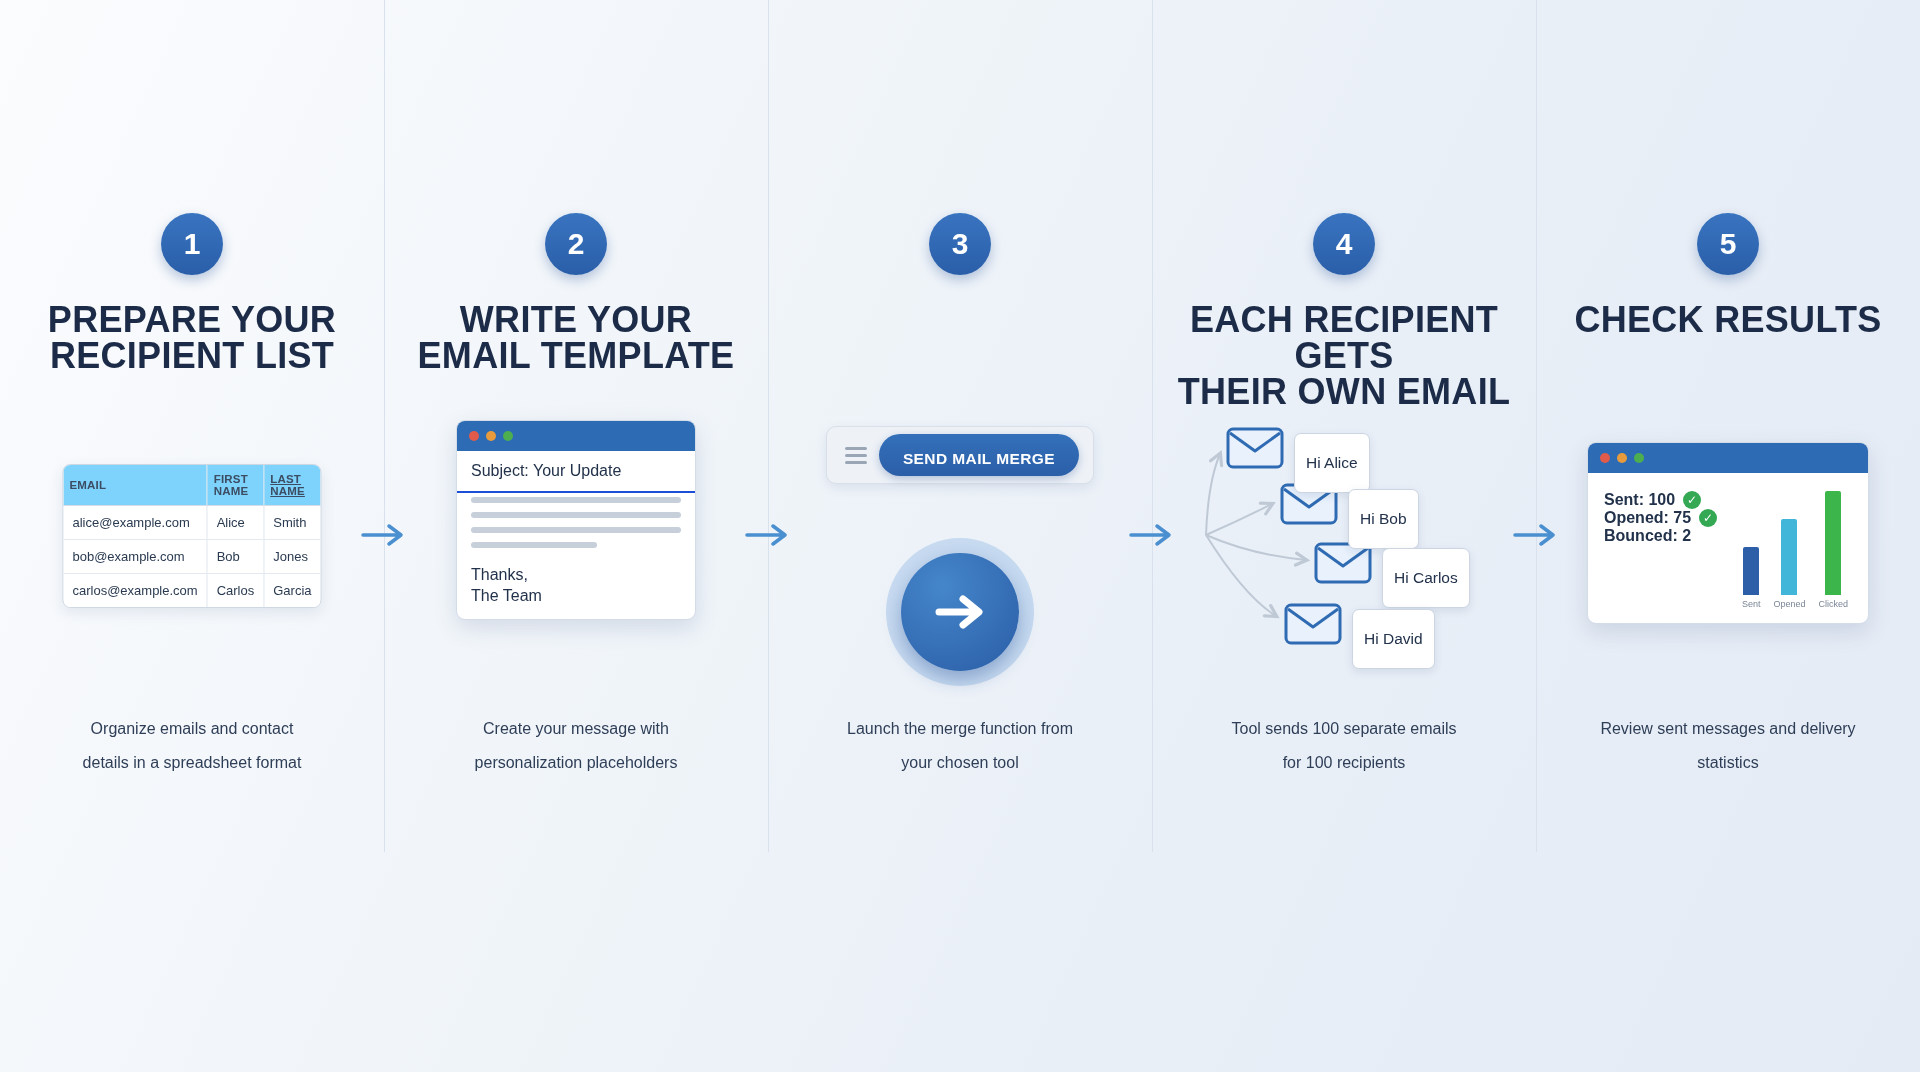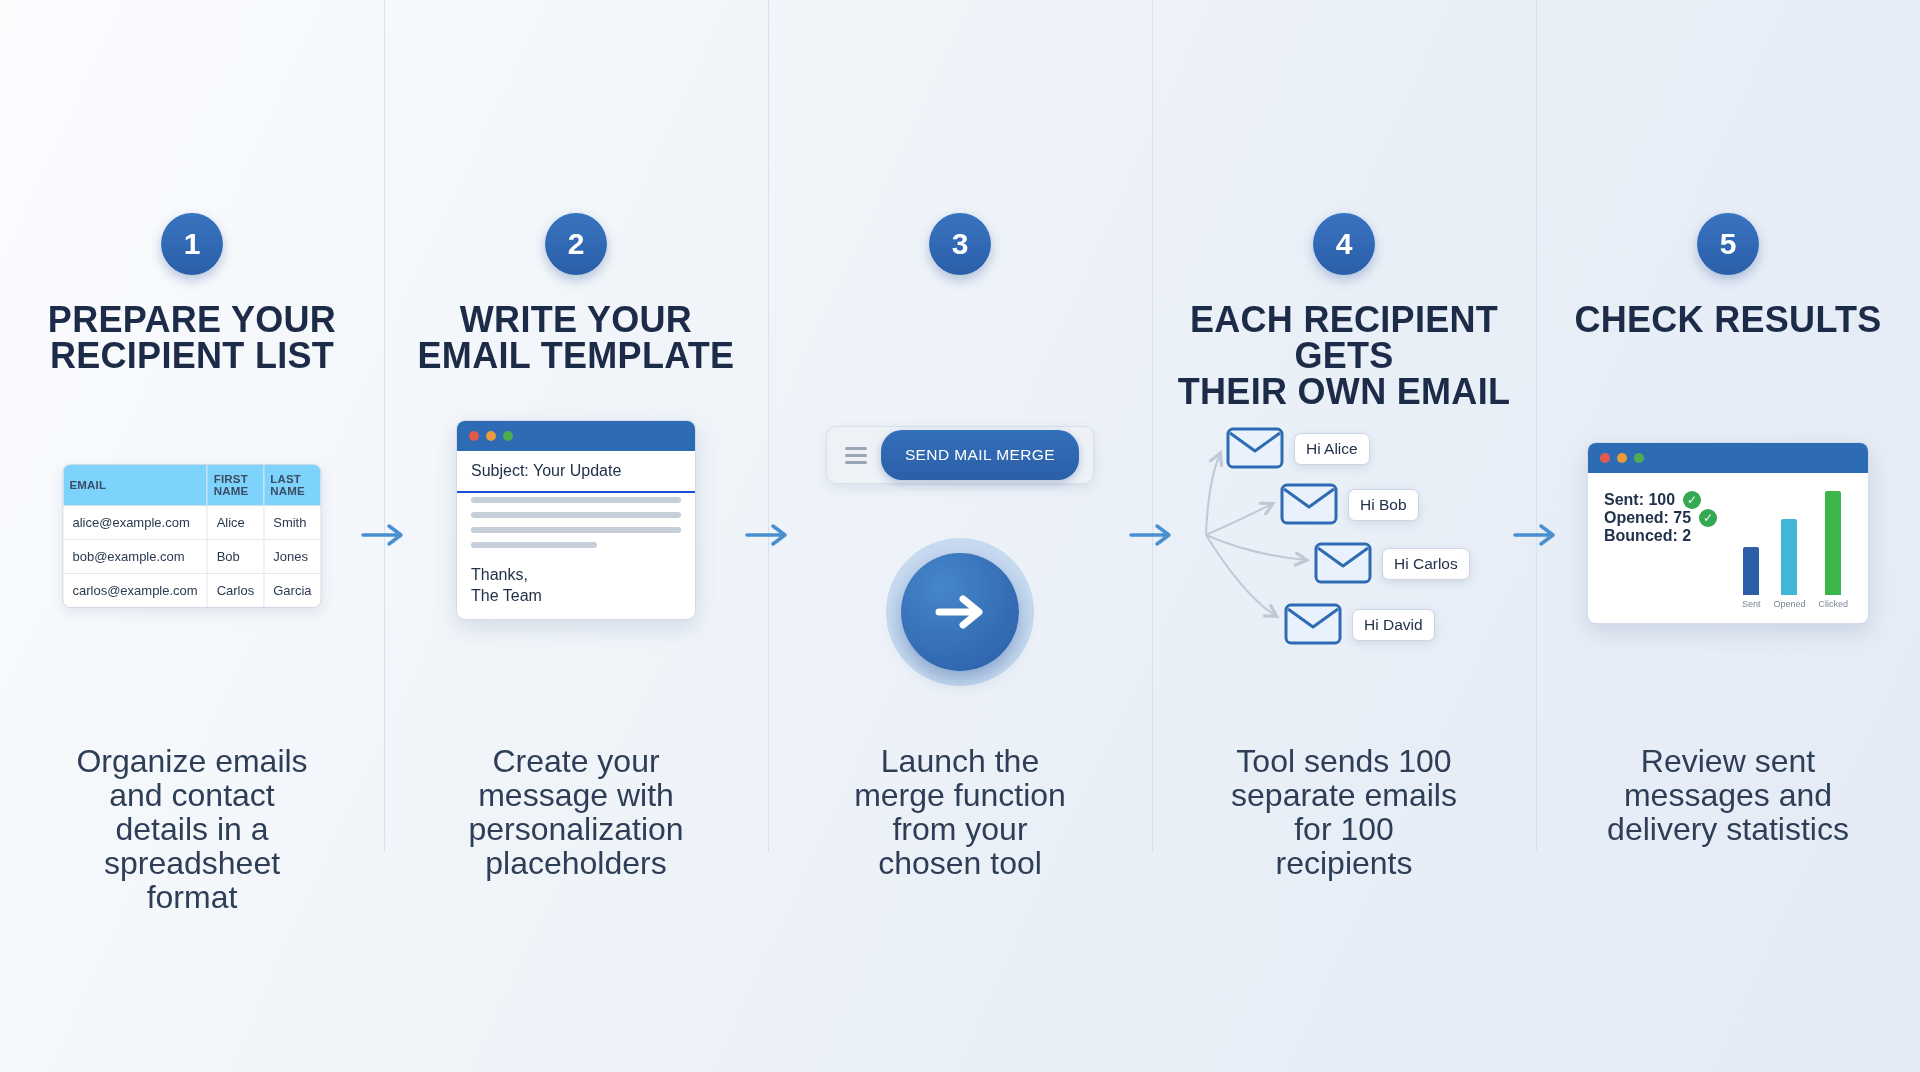--- a/index.html
+++ b/index.html
@@ -22,38 +22,38 @@
     color:#fff; font-size:30px; font-weight:700;
     display:flex; align-items:center; justify-content:center;
     box-shadow:0 5px 12px rgba(35,80,150,.30); }
 
   .title { position:absolute; top:302px; width:100%; text-align:center;
     color:#1c2b47; font-size:36px; font-weight:700; line-height:36px; letter-spacing:.3px; }
   .title .tl { display:block; }
 
   .graphic { position:absolute; top:420px; left:0; width:384px; height:262px; }
 
-  .caption { position:absolute; top:744px; width:100%; text-align:center;
-    color:#2e3e57; font-size:32px; line-height:34px; }
+  .caption { position:absolute; top:712px; width:100%; text-align:center;
+    color:#2e3e57; font-size:16px; line-height:34px; }
   .caption .cap-inner { display:inline-block; max-width:232px; }
   .caption.wide .cap-inner { max-width:284px; }
 
   
   .recipient-table { position:absolute; left:50%; top:44px; transform:translateX(-50%);
     border-collapse:separate; border-spacing:0; background:#fff;
     border:1px solid #cfd7e2; border-radius:8px; overflow:hidden;
     box-shadow:0 5px 14px rgba(40,70,120,.10); font-size:13px; color:#2a3a50; }
   .recipient-table th { background:#7dd3fc; font-size:11.5px; font-weight:700; color:#3c4c63;
     padding:8px 6px; border-bottom:1px solid #d6dde6; letter-spacing:.2px; text-align:left; }
   .recipient-table td { padding:9px 9px; border-bottom:1px solid #e4e9ef; text-align:left;
     background:#fff; white-space:nowrap; }
   .recipient-table tr:last-child td { border-bottom:none; }
   .recipient-table th + th, .recipient-table td + td { border-left:1px solid #e0e6ed; }
   .recipient-table th:nth-child(1){ width:138px; } .recipient-table th:nth-child(2){ width:77px; }
-  .recipient-table th:nth-child(3){ width:72px; }
+  .recipient-table th:nth-child(3){ width:72px;text-decoration:underline; }
 
   
   .window { position:absolute; background:#fff; border-radius:9px; overflow:hidden;
     box-shadow:0 8px 22px rgba(40,70,120,.15); border:1px solid #d4dce8; }
   .window-bar { height:30px; background:#2d6cb5; display:flex; align-items:center; gap:7px; padding:0 12px; }
   .dot { width:10px; height:10px; border-radius:50%; }
   .dot.red{ background:#e25a4a; } .dot.orange{ background:#e89b3c; } .dot.green{ background:#4cae4f; }
 
   
   .email-window { left:50%; transform:translateX(-50%); top:0; width:240px; }
@@ -64,37 +64,37 @@
   .sk { height:6px; border-radius:3px; background:#c7cfda; }
   .closing { padding:10px 14px 13px; font-size:16px; color:#22324b; line-height:21px; }
   .closing span { display:block; }
 
   
   .toolbar { position:absolute; left:50%; transform:translateX(-50%); top:6px; width:268px; height:58px;
     background:#eef2f7; border:1px solid #d8dfe9; border-radius:10px; display:flex; align-items:center;
     padding:0 10px; box-shadow:0 4px 12px rgba(40,70,120,.10); }
   .menu-icon { width:22px; display:flex; flex-direction:column; gap:4px; margin:0 8px 0 8px; }
   .menu-icon i { display:block; height:3px; border-radius:2px; background:#9aa6b6; }
-  .merge-pill { margin-left:auto; margin-right:4px; height:50px; padding:16px 24px; border:none; cursor:pointer;
+  .merge-pill { margin-left:auto; margin-right:4px; height:42px; padding:16px 24px; border:none; cursor:pointer;
     border-radius:21px; background:linear-gradient(180deg,#3470ba,#2b5fa8); color:#fff;
-    font-family:inherit; font-size:15.5px; font-weight:400; letter-spacing:.4px;
+    font-family:inherit; font-size:15.5px; font-weight:700; letter-spacing:.4px;
     box-shadow:0 3px 9px rgba(30,70,140,.28); }
   .merge-circle-wrap { position:absolute; left:50%; top:118px; transform:translateX(-50%);
     width:148px; height:148px; border-radius:50%; background:rgba(130,175,225,.35);
     display:flex; align-items:center; justify-content:center; cursor:pointer; }
   .merge-circle { width:118px; height:118px; border-radius:50%;
     background:radial-gradient(circle at 35% 28%,#4586ca,#2a5da6);
     display:flex; align-items:center; justify-content:center;
     box-shadow:0 8px 18px rgba(30,70,140,.35); }
 
   
   .fan-svg { position:absolute; left:0; top:0; width:384px; height:262px; }
   .env-item { position:absolute; width:58px; height:42px; }
   .recipient-label { position:absolute; background:#fff; border:1px solid #ccd5e1; border-radius:7px;
-    padding:6px 11px; font-size:15.5px; color:#22324b; white-space:nowrap;
+    padding:20px 11px; font-size:15.5px; color:#22324b; white-space:nowrap;
     box-shadow:0 3px 8px rgba(40,70,120,.12); }
 
   
   .results-window { left:50%; transform:translateX(-50%); top:22px; width:282px; }
   .results-body { display:flex; padding:18px 14px 12px 16px; gap:6px; }
   .stats { display:flex; flex-direction:column; gap:0; flex:1; }
   .stat-row { display:flex; align-items:center; gap:8px; font-size:16px; font-weight:600;
     color:#22324b; white-space:nowrap; }
   .check-icon { width:18px; height:18px; border-radius:50%; background:#34a853; color:#fff;
     font-size:12px; line-height:18px; display:flex; align-items:center; justify-content:center; }

